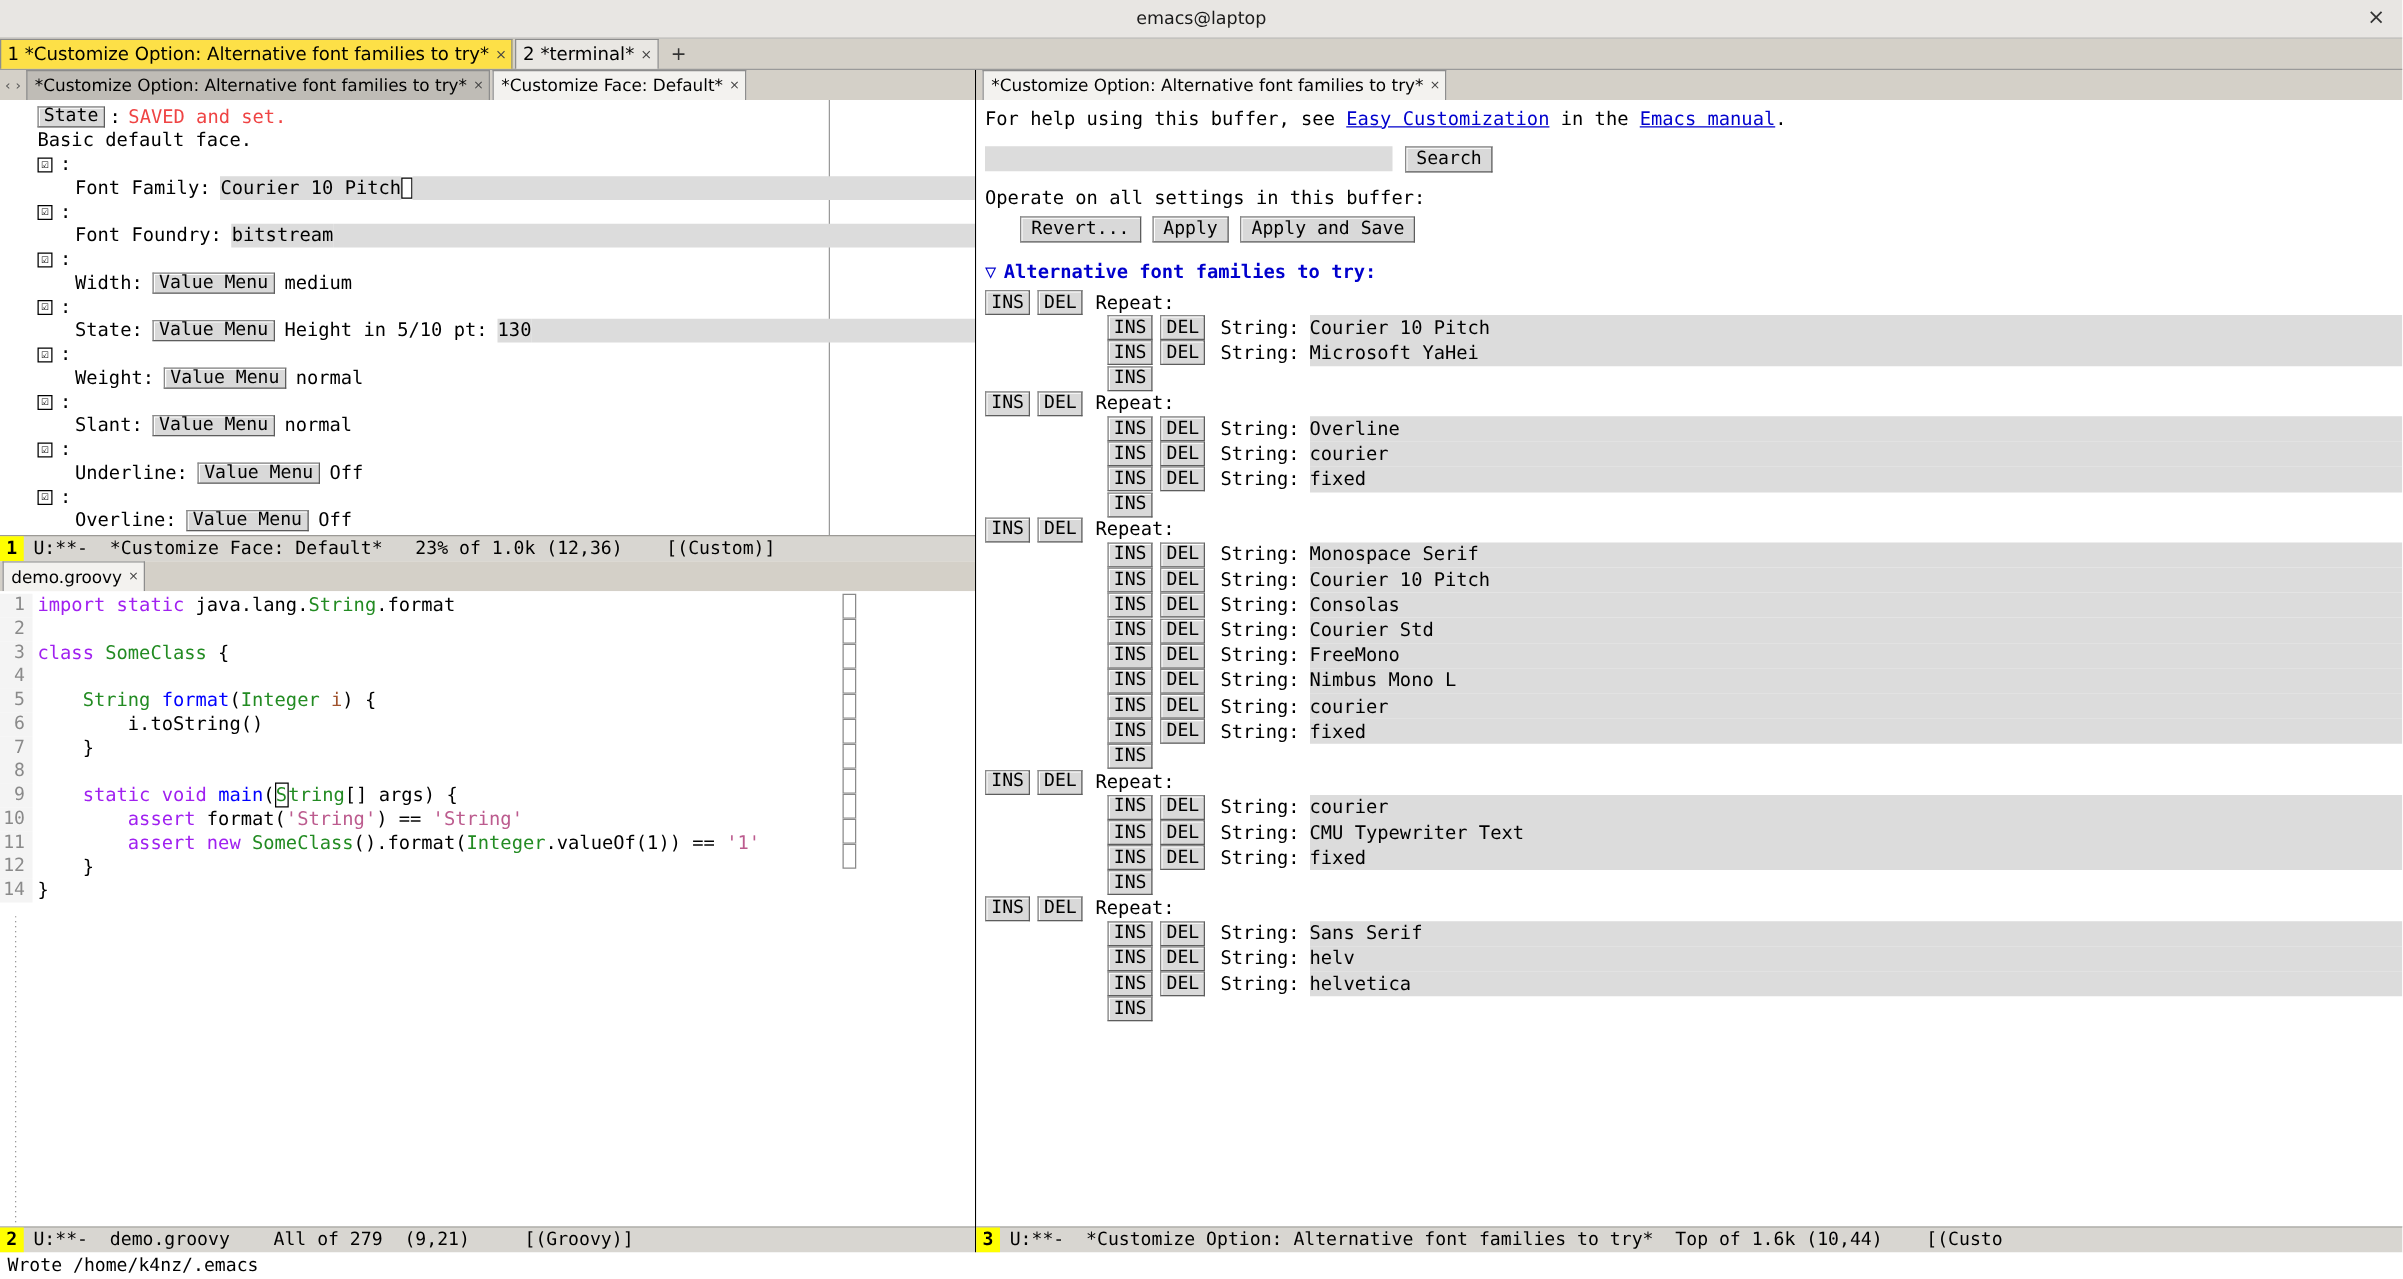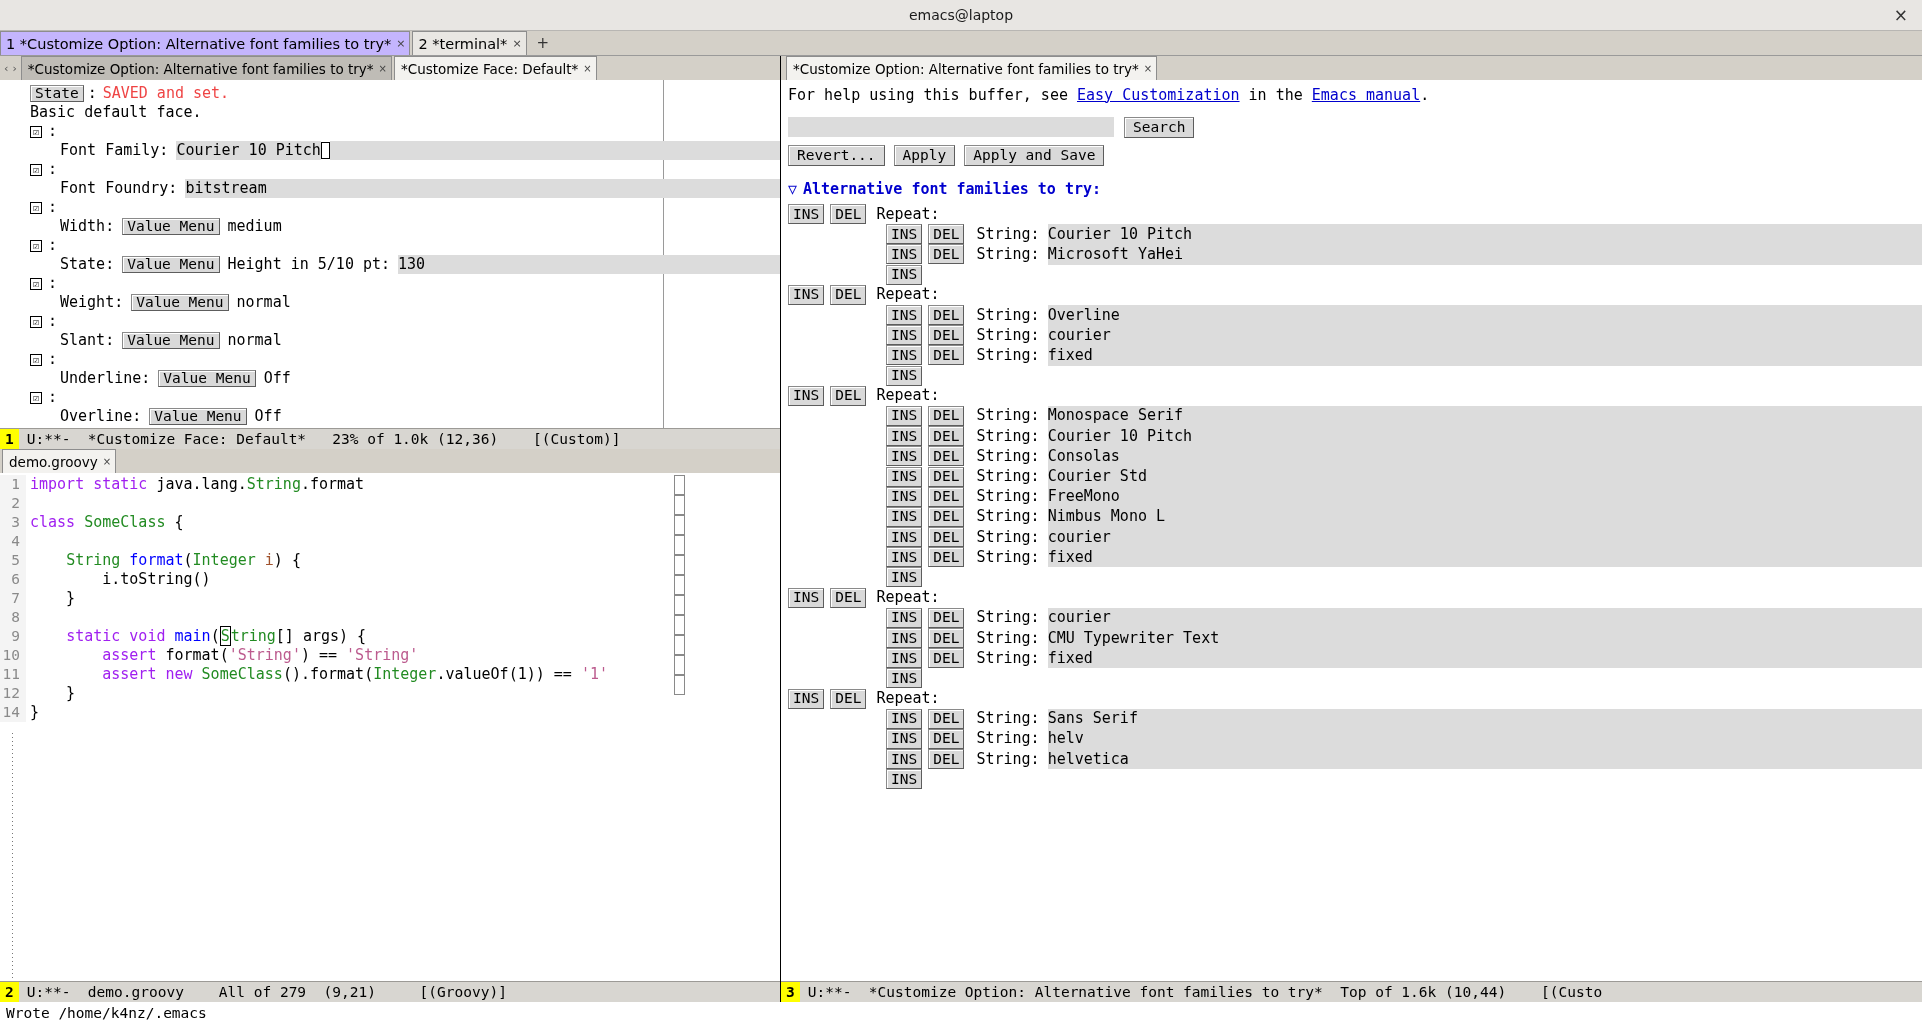--- a/index.html
+++ b/index.html
@@ -40,21 +40,21 @@
     height: 25px; flex: 0 0 25px;
     background: #d4d0c8;
     display: flex; align-items: stretch;
     border-bottom: 1px solid #9a9a9a;
     font-family: "DejaVu Sans", "Liberation Sans", sans-serif;
     font-size: 14.5px;
   }
   .ftab {
     display: flex; align-items: center;
     padding: 0 4px 0 5px;
-    background: #c4b5fd;
+    background: #fde047;
     border: 1px solid #8d8d8d;
     border-bottom: none;
     margin-right: 2px;
     color: #000;
     white-space: nowrap;
     cursor: pointer;
   }
   .ftab.active { background: #e9e7e3; }
   .ftab .x {
     font-size: 11px; color: #444; margin-left: 5px;
@@ -434,23 +434,26 @@
             <span class="link">Emacs manual</span>
             <span>.</span>
           </div>
 
           <div class="rrow" style="height:30px;margin-top:6px;">
             <span class="field" style="width:326px;height:20px;"></span>
             <span style="width:10px"></span>
             <span class="wbtn" style="height:21px;padding:0 8px;">Search</span>
           </div>
 
+          <div class="rrow" style="height:24px;margin-top:4px;">
+            <span>Operate on all settings in this buffer:</span>
+          </div>
 
           <div class="rrow" style="height:26px;">
-            <span class="wbtn" style="height:21px;padding:0 8px;">Revert...</span>
+            <span class="wbtn" style="height:21px;padding:0 8px;margin-left:28px;">Revert...</span>
             <span style="width:9px"></span>
             <span class="wbtn" style="height:21px;padding:0 8px;">Apply</span>
             <span style="width:9px"></span>
             <span class="wbtn" style="height:21px;padding:0 8px;">Apply and Save</span>
           </div>
 
           <div class="rrow" style="height:30px;margin-top:6px;">
             <span class="blue">▽</span>
             <span style="width:6px"></span>
             <span class="blue" style="font-weight:bold">Alternative font families to try</span>

